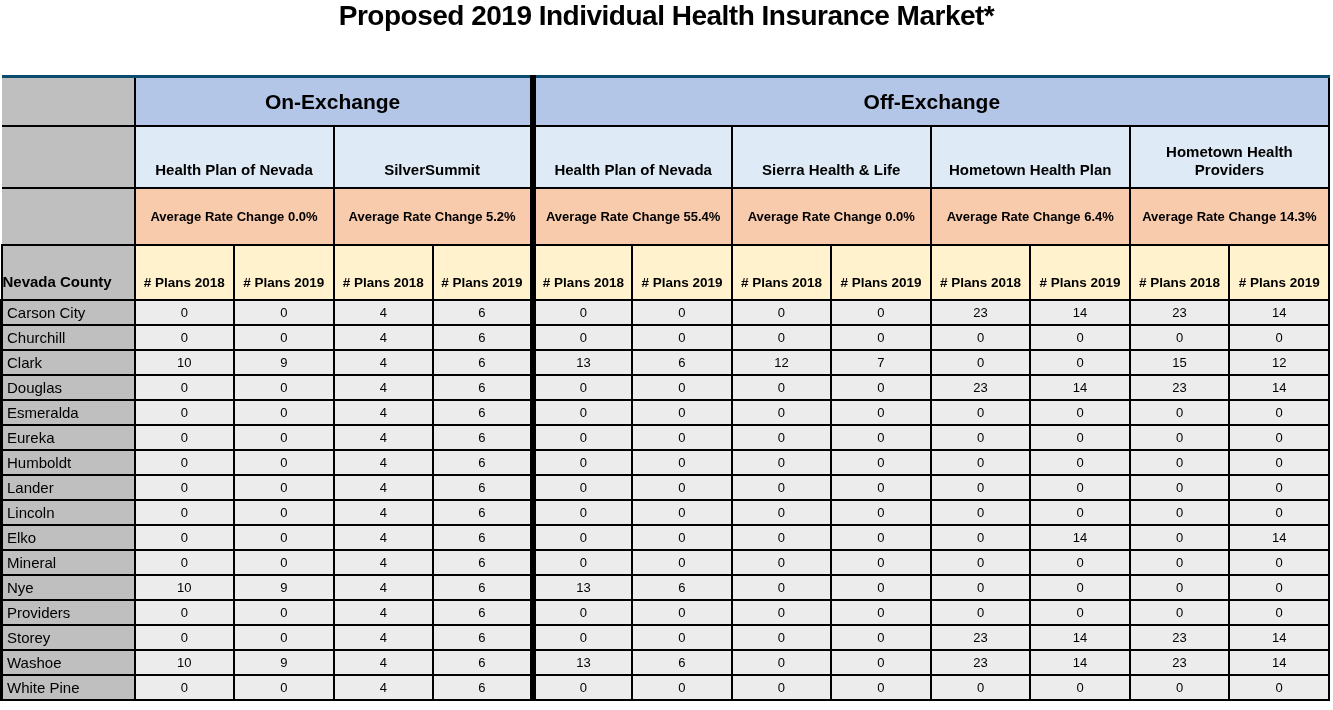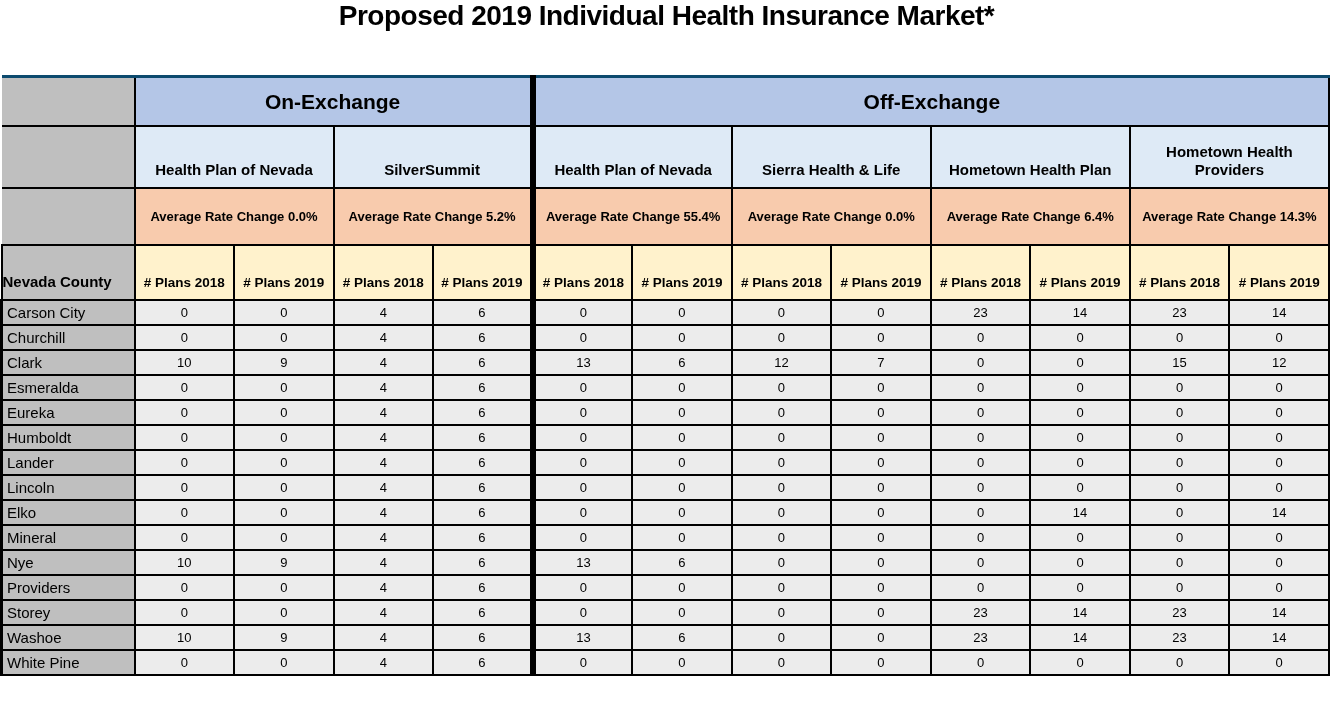--- a/index.html
+++ b/index.html
@@ -196,20 +196,35 @@
         <td class="section-start">13</td>
         <td class="">6</td>
         <td class="">12</td>
         <td class="">7</td>
         <td class="">0</td>
         <td class="">0</td>
         <td class="">15</td>
         <td class=" last-col">12</td>
       </tr>
       <tr>
+        <td class="county">Douglas</td>
+        <td class="">0</td>
+        <td class="">0</td>
+        <td class="">4</td>
+        <td class="">6</td>
+        <td class="section-start">0</td>
+        <td class="">0</td>
+        <td class="">0</td>
+        <td class="">0</td>
+        <td class="">23</td>
+        <td class="">14</td>
+        <td class="">23</td>
+        <td class=" last-col">14</td>
+      </tr>
+      <tr>
         <td class="county">Esmeralda</td>
         <td class="">0</td>
         <td class="">0</td>
         <td class="">4</td>
         <td class="">6</td>
         <td class="section-start">0</td>
         <td class="">0</td>
         <td class="">0</td>
         <td class="">0</td>
         <td class="">0</td>

